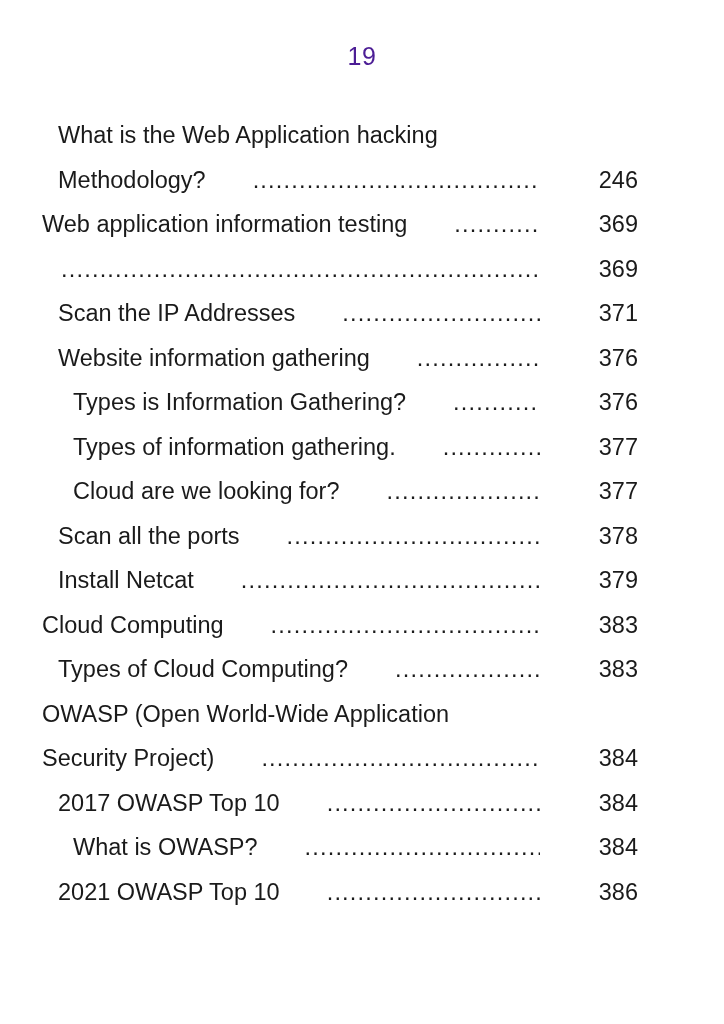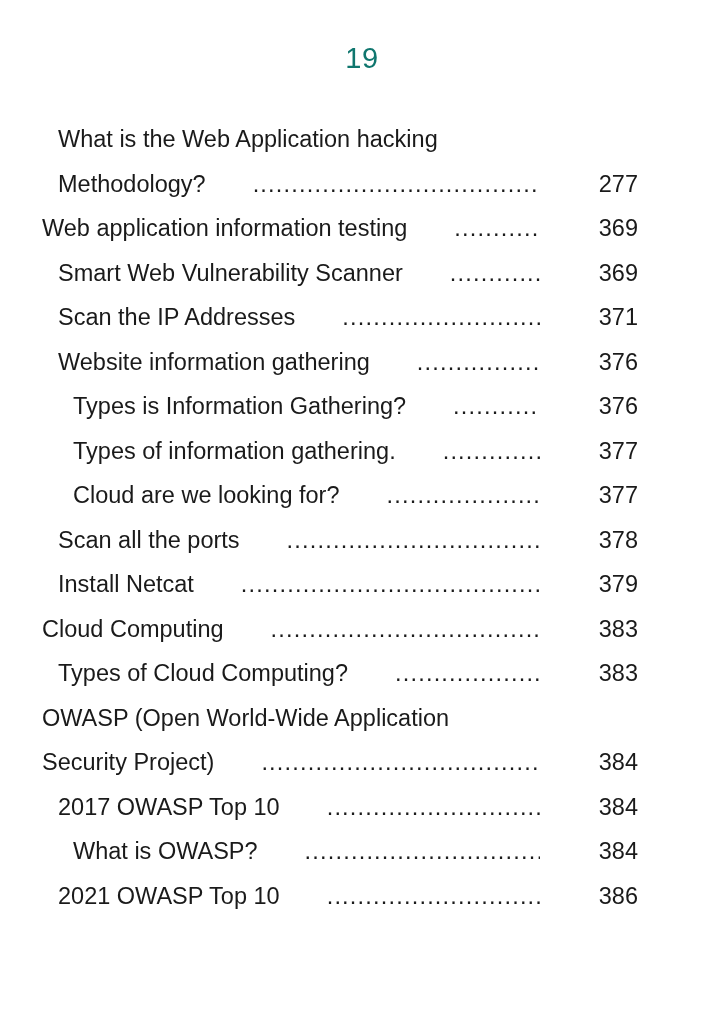--- a/index.html
+++ b/index.html
@@ -17,24 +17,24 @@
   }
   .page {
     width: 724px;
     height: 1024px;
     box-sizing: border-box;
     padding: 0;
     position: relative;
   }
   .page-number {
     text-align: center;
-    font-size: 29px;
+    font-size: 25px;
     margin-top: 42px;
     letter-spacing: 0.5px;
-    color: #0f766e;
+    color: #4c1d95;
   }
   .toc {
     margin-top: 42px;
     padding-left: 42px;
     padding-right: 86px;
   }
   .toc-entry {
     font-size: 23.5px;
     line-height: 44.5px;
     color: #1a1a1a;
@@ -83,33 +83,32 @@
 <div class="page">
 
   <div class="page-number">19</div>
 
   <div class="toc">
       <div class="toc-entry lvl1">
         <div class="entry-wrap-first">What is the Web Application hacking</div>
         <div class="entry-row">
           <span class="entry-title">Methodology?</span>
           <span class="leader">........................................................................................................................................................................................................</span>
-          <span class="entry-page">277</span>
+          <span class="entry-page">246</span>
         </div>
       </div>
       <div class="toc-entry lvl0">
         <div class="entry-row">
           <span class="entry-title">Web application information testing</span>
           <span class="leader">........................................................................................................................................................................................................</span>
           <span class="entry-page">369</span>
         </div>
       </div>
       <div class="toc-entry lvl1">
         <div class="entry-row">
-          <span class="entry-title">Smart Web Vulnerability Scanner</span>
           <span class="leader">........................................................................................................................................................................................................</span>
           <span class="entry-page">369</span>
         </div>
       </div>
       <div class="toc-entry lvl1">
         <div class="entry-row">
           <span class="entry-title">Scan the IP Addresses</span>
           <span class="leader">........................................................................................................................................................................................................</span>
           <span class="entry-page">371</span>
         </div>

